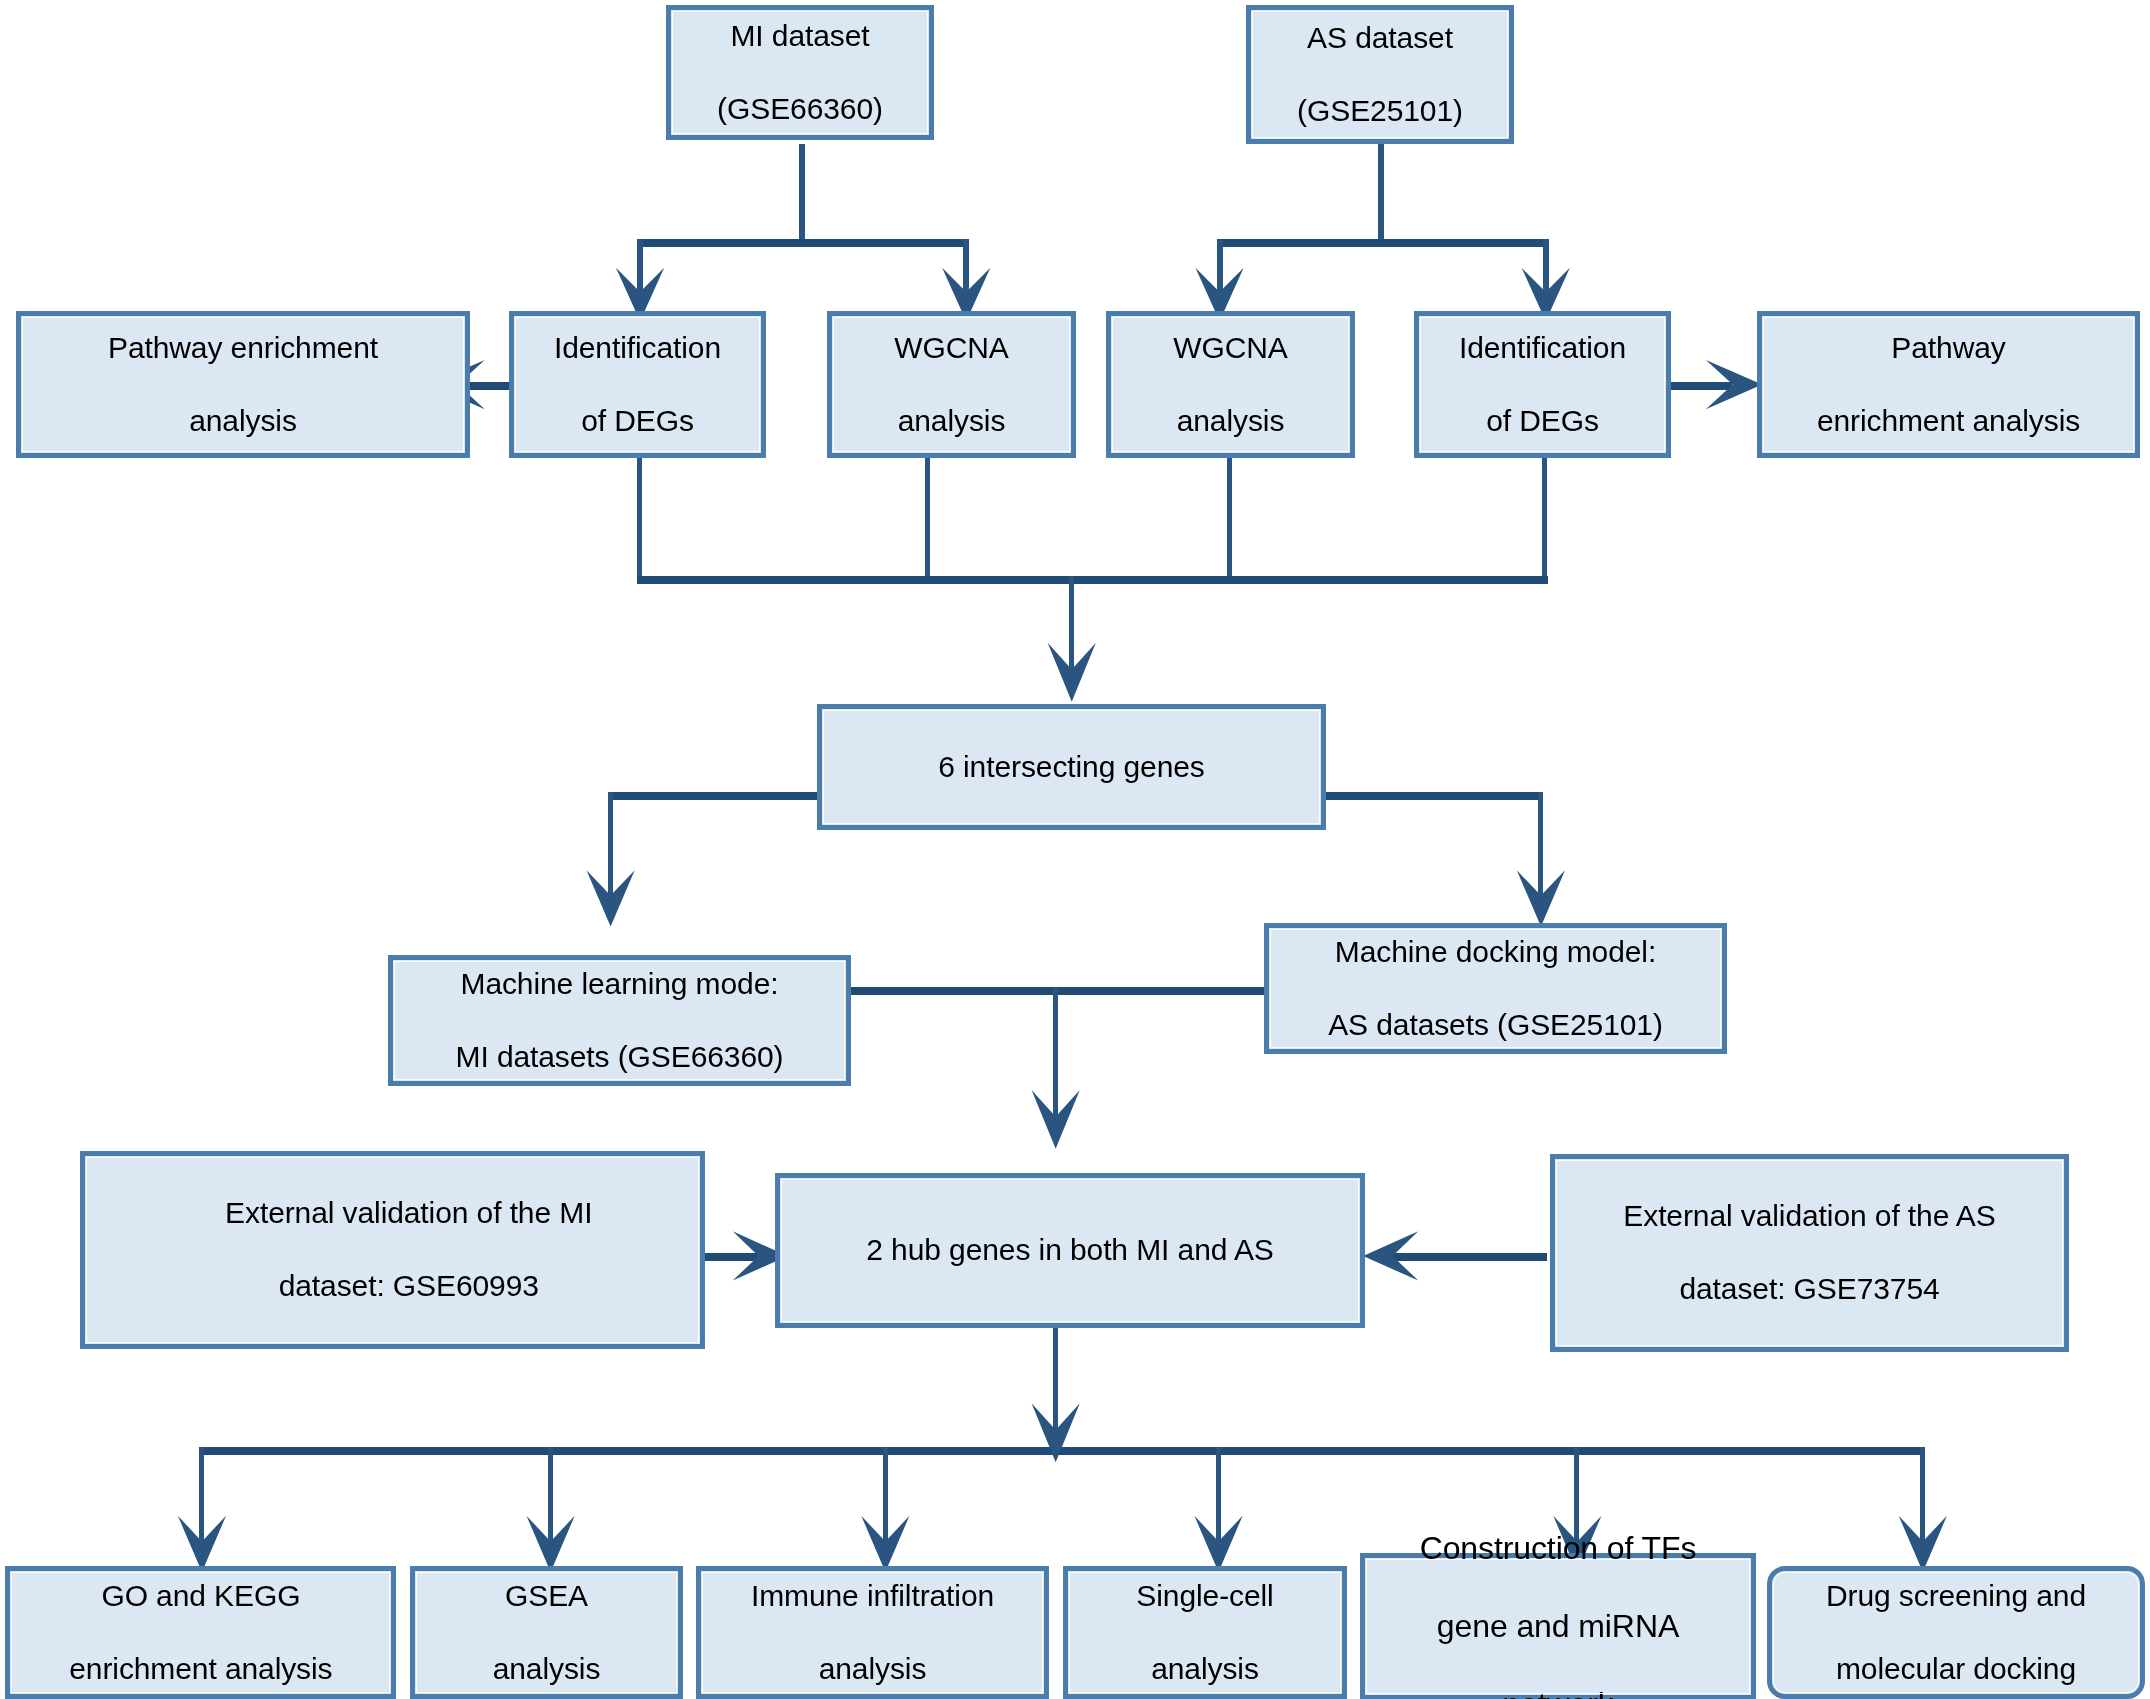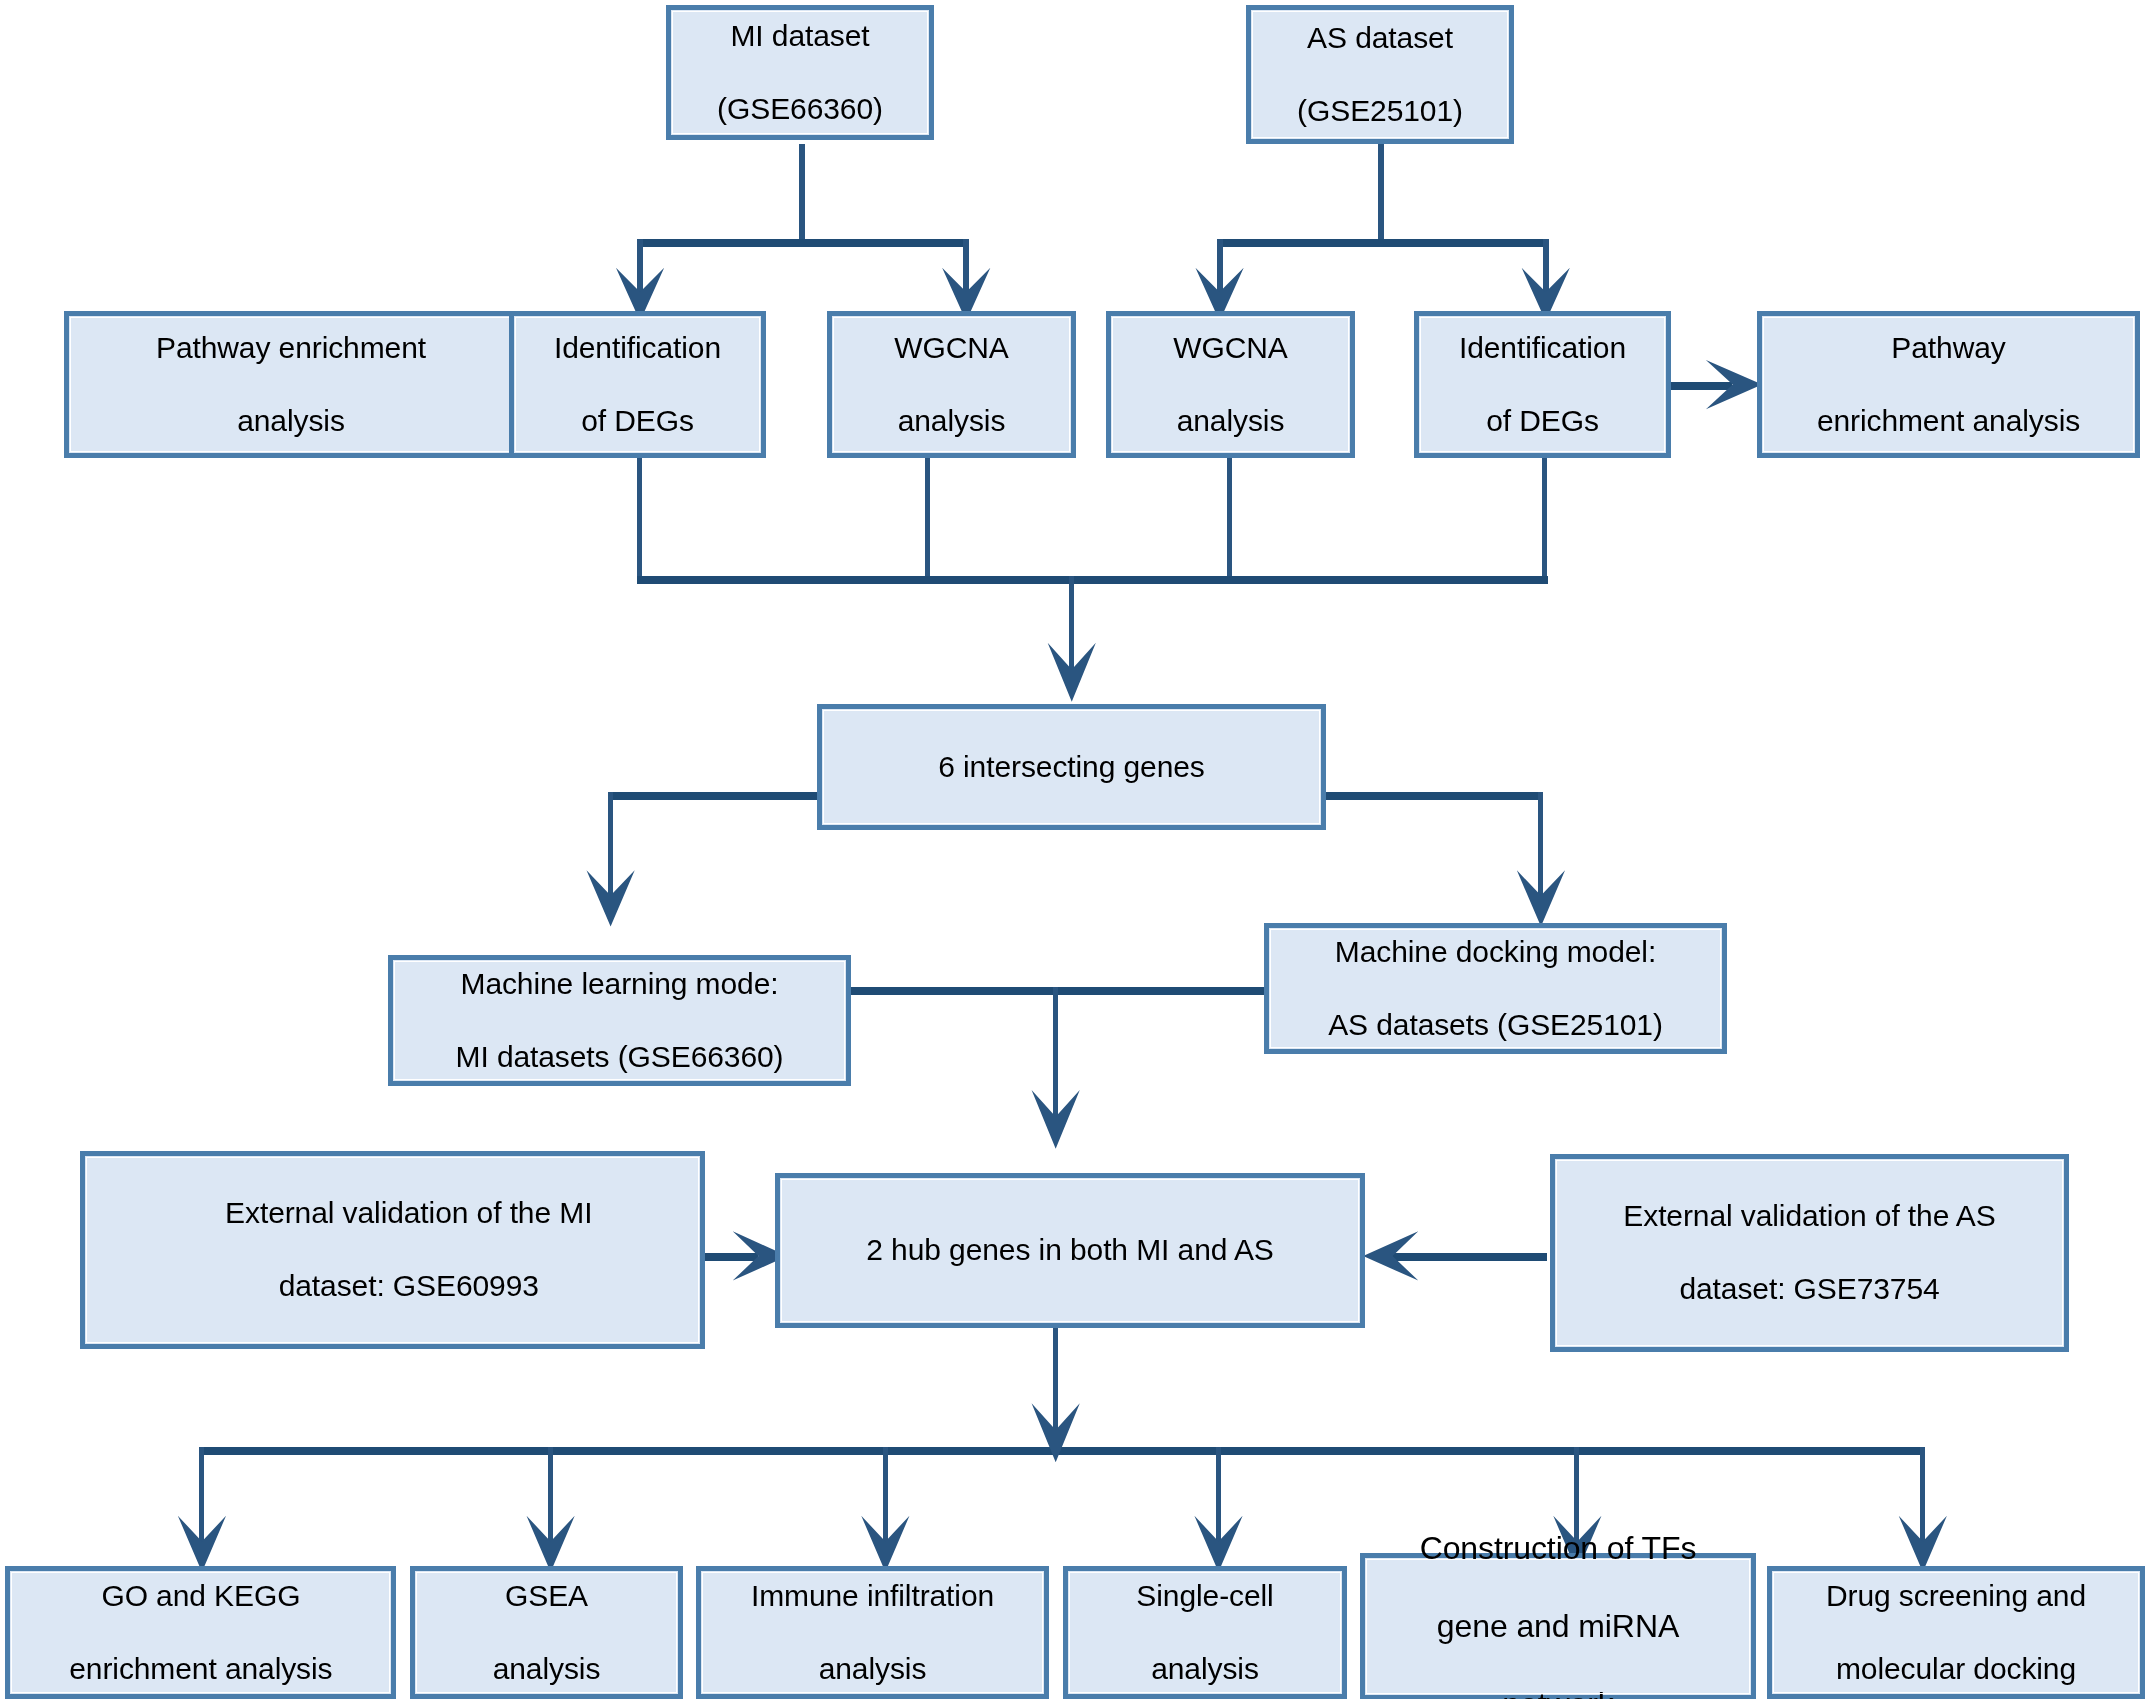--- a/index.html
+++ b/index.html
@@ -122,21 +122,21 @@
   <div class="node" style="left:666px; top:5.4px; width:268px; height:135px;">
     <span><span>MI dataset</span><br>
           <span>(GSE66360)</span></span>
   </div>
 
   <div class="node" style="left:1246px; top:5.4px; width:268px; height:139px;">
     <span><span>AS dataset</span><br>
           <span>(GSE25101)</span></span>
   </div>
 
-  <div class="node" style="left:16px; top:311px; width:454px; height:147px;margin-left:48px;">
+  <div class="node" style="left:16px; top:311px; width:454px; height:147px;">
     <span><span>Pathway enrichment</span><br>
           <span>analysis</span></span>
   </div>
 
   <div class="node" style="left:509px; top:311px; width:257px; height:147px;">
     <span><span>Identification</span><br>
           <span>of DEGs</span></span>
   </div>
 
   <div class="node" style="left:827px; top:311px; width:249px; height:147px;">
@@ -206,19 +206,19 @@
     <span><span>Single-cell</span><br>
           <span>analysis</span></span>
   </div>
 
   <div class="node" style="left:1360px; top:1553px; width:396px; height:147px; font-size:32px;">
     <span><span>Construction of TFs</span><br>
           <span>gene and miRNA</span><br>
           <span>network</span></span>
   </div>
 
-  <div class="node" style="left:1767px; top:1566px; width:378px; height:133px;">
+  <div class="node" style="left:1767px; top:1566px; width:378px; height:133px;border-radius:18px;">
     <span><span>Drug screening and</span><br>
           <span>molecular docking</span></span>
   </div>
 
 </div>
 
 
 </body></html>

